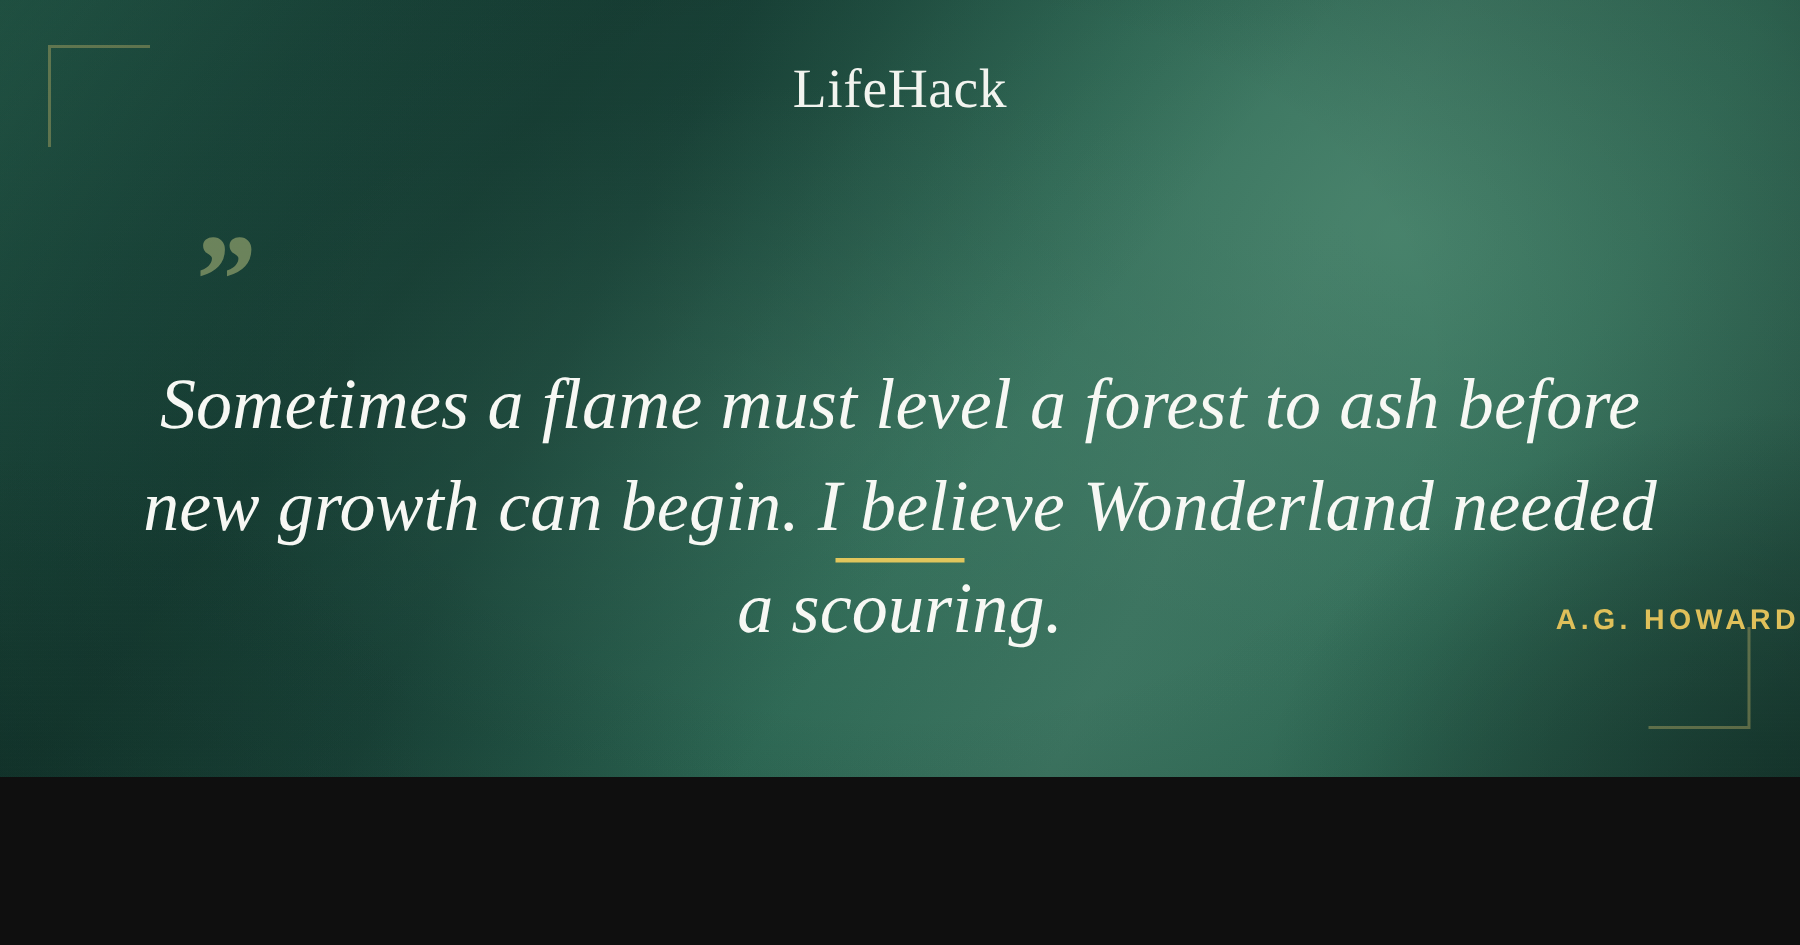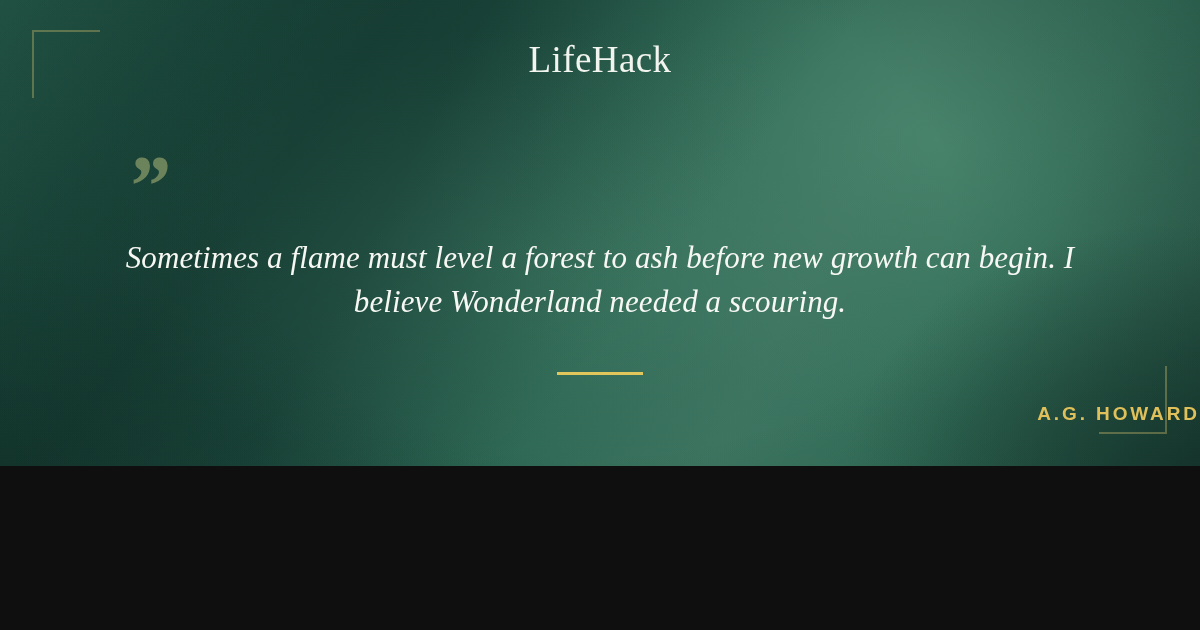--- a/index.html
+++ b/index.html
@@ -8,21 +8,21 @@
   html, body {
     width: 1200px;
     height: 630px;
     overflow: hidden;
     background: #0f0f0f;
   }
 
   .card {
     position: relative;
     width: 1200px;
-    height: 466px;
+    height: 518px;
     overflow: hidden;
     background-color: #2b6150;
     font-family: "Liberation Sans", sans-serif;
   }
 
   
   .bg-base {
     position: absolute;
     inset: 0;
     background:
@@ -150,21 +150,21 @@
   .quote-wrap {
     position: absolute;
     top: 236px;
     left: 86px;
     width: 1028px;
     text-align: center;
   }
   .quote-text {
     font-family: "Liberation Serif", "DejaVu Serif", serif;
     font-style: italic;
-    font-size: 31px;
+    font-size: 48px;
     font-weight: 400;
     line-height: 1.42;
     color: #f7f8f4;
     letter-spacing: 0.1px;
   }
 
   
   .attrib {
     position: absolute;
     top: 372px;

